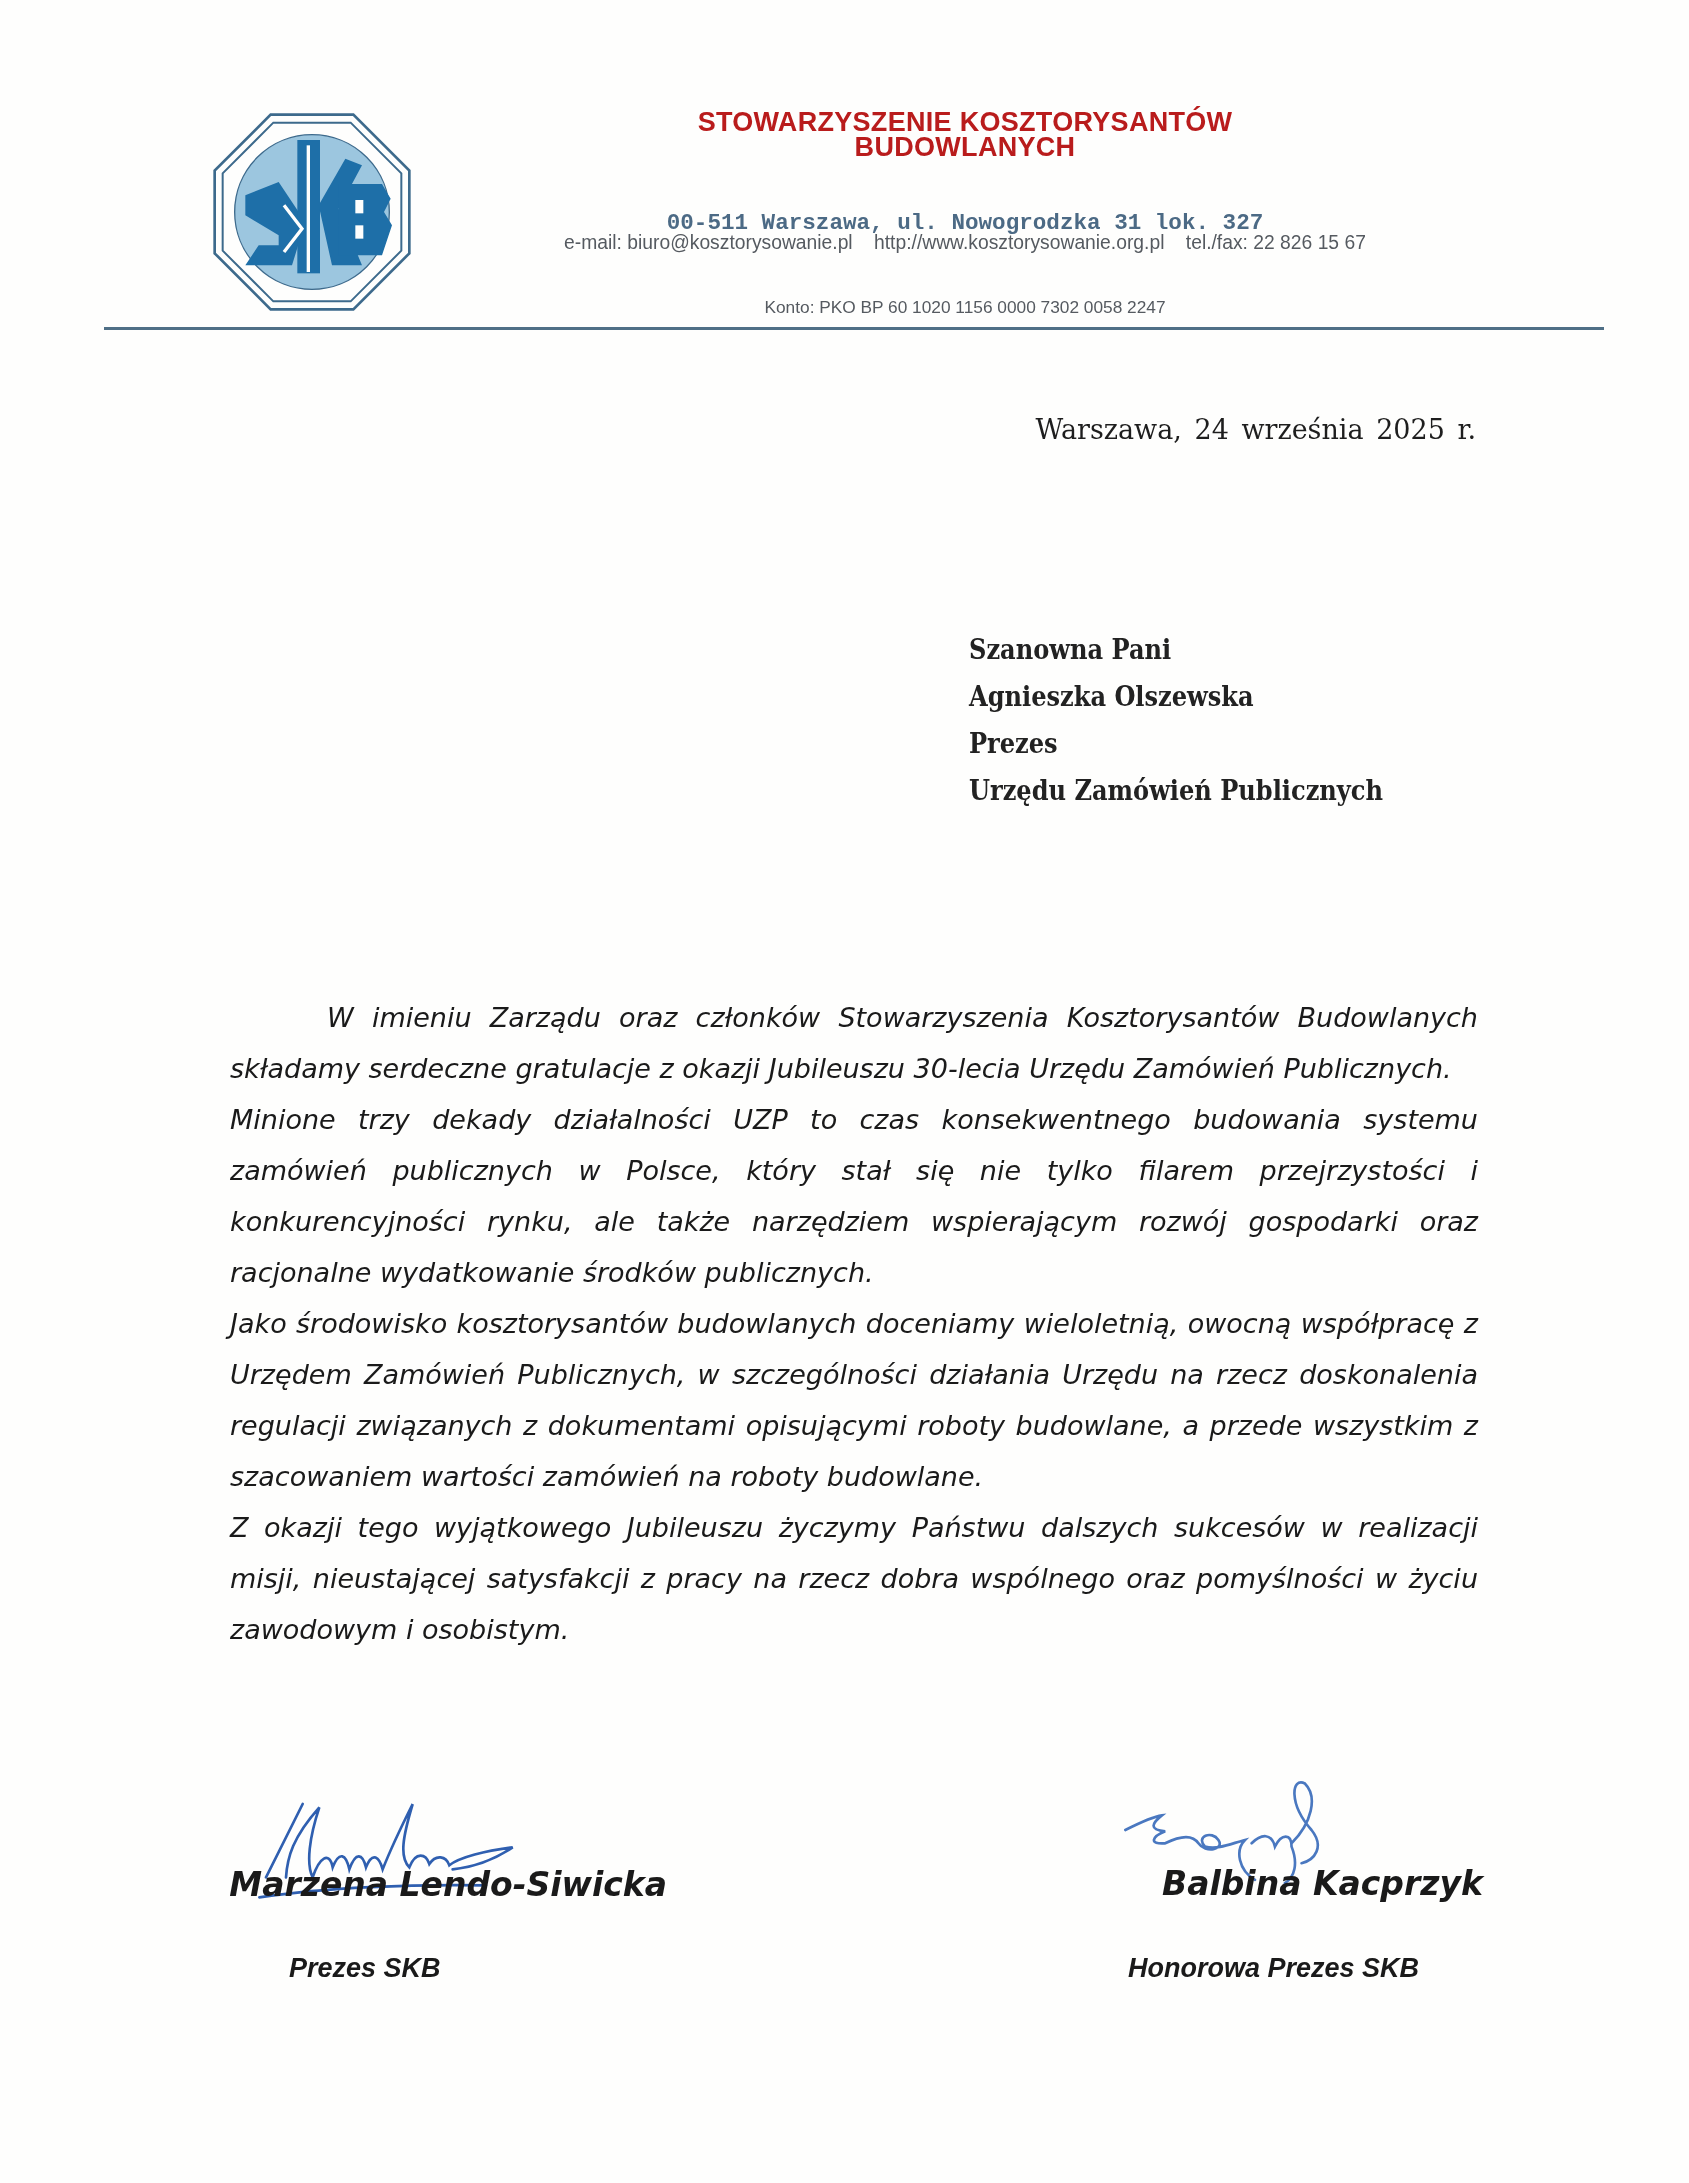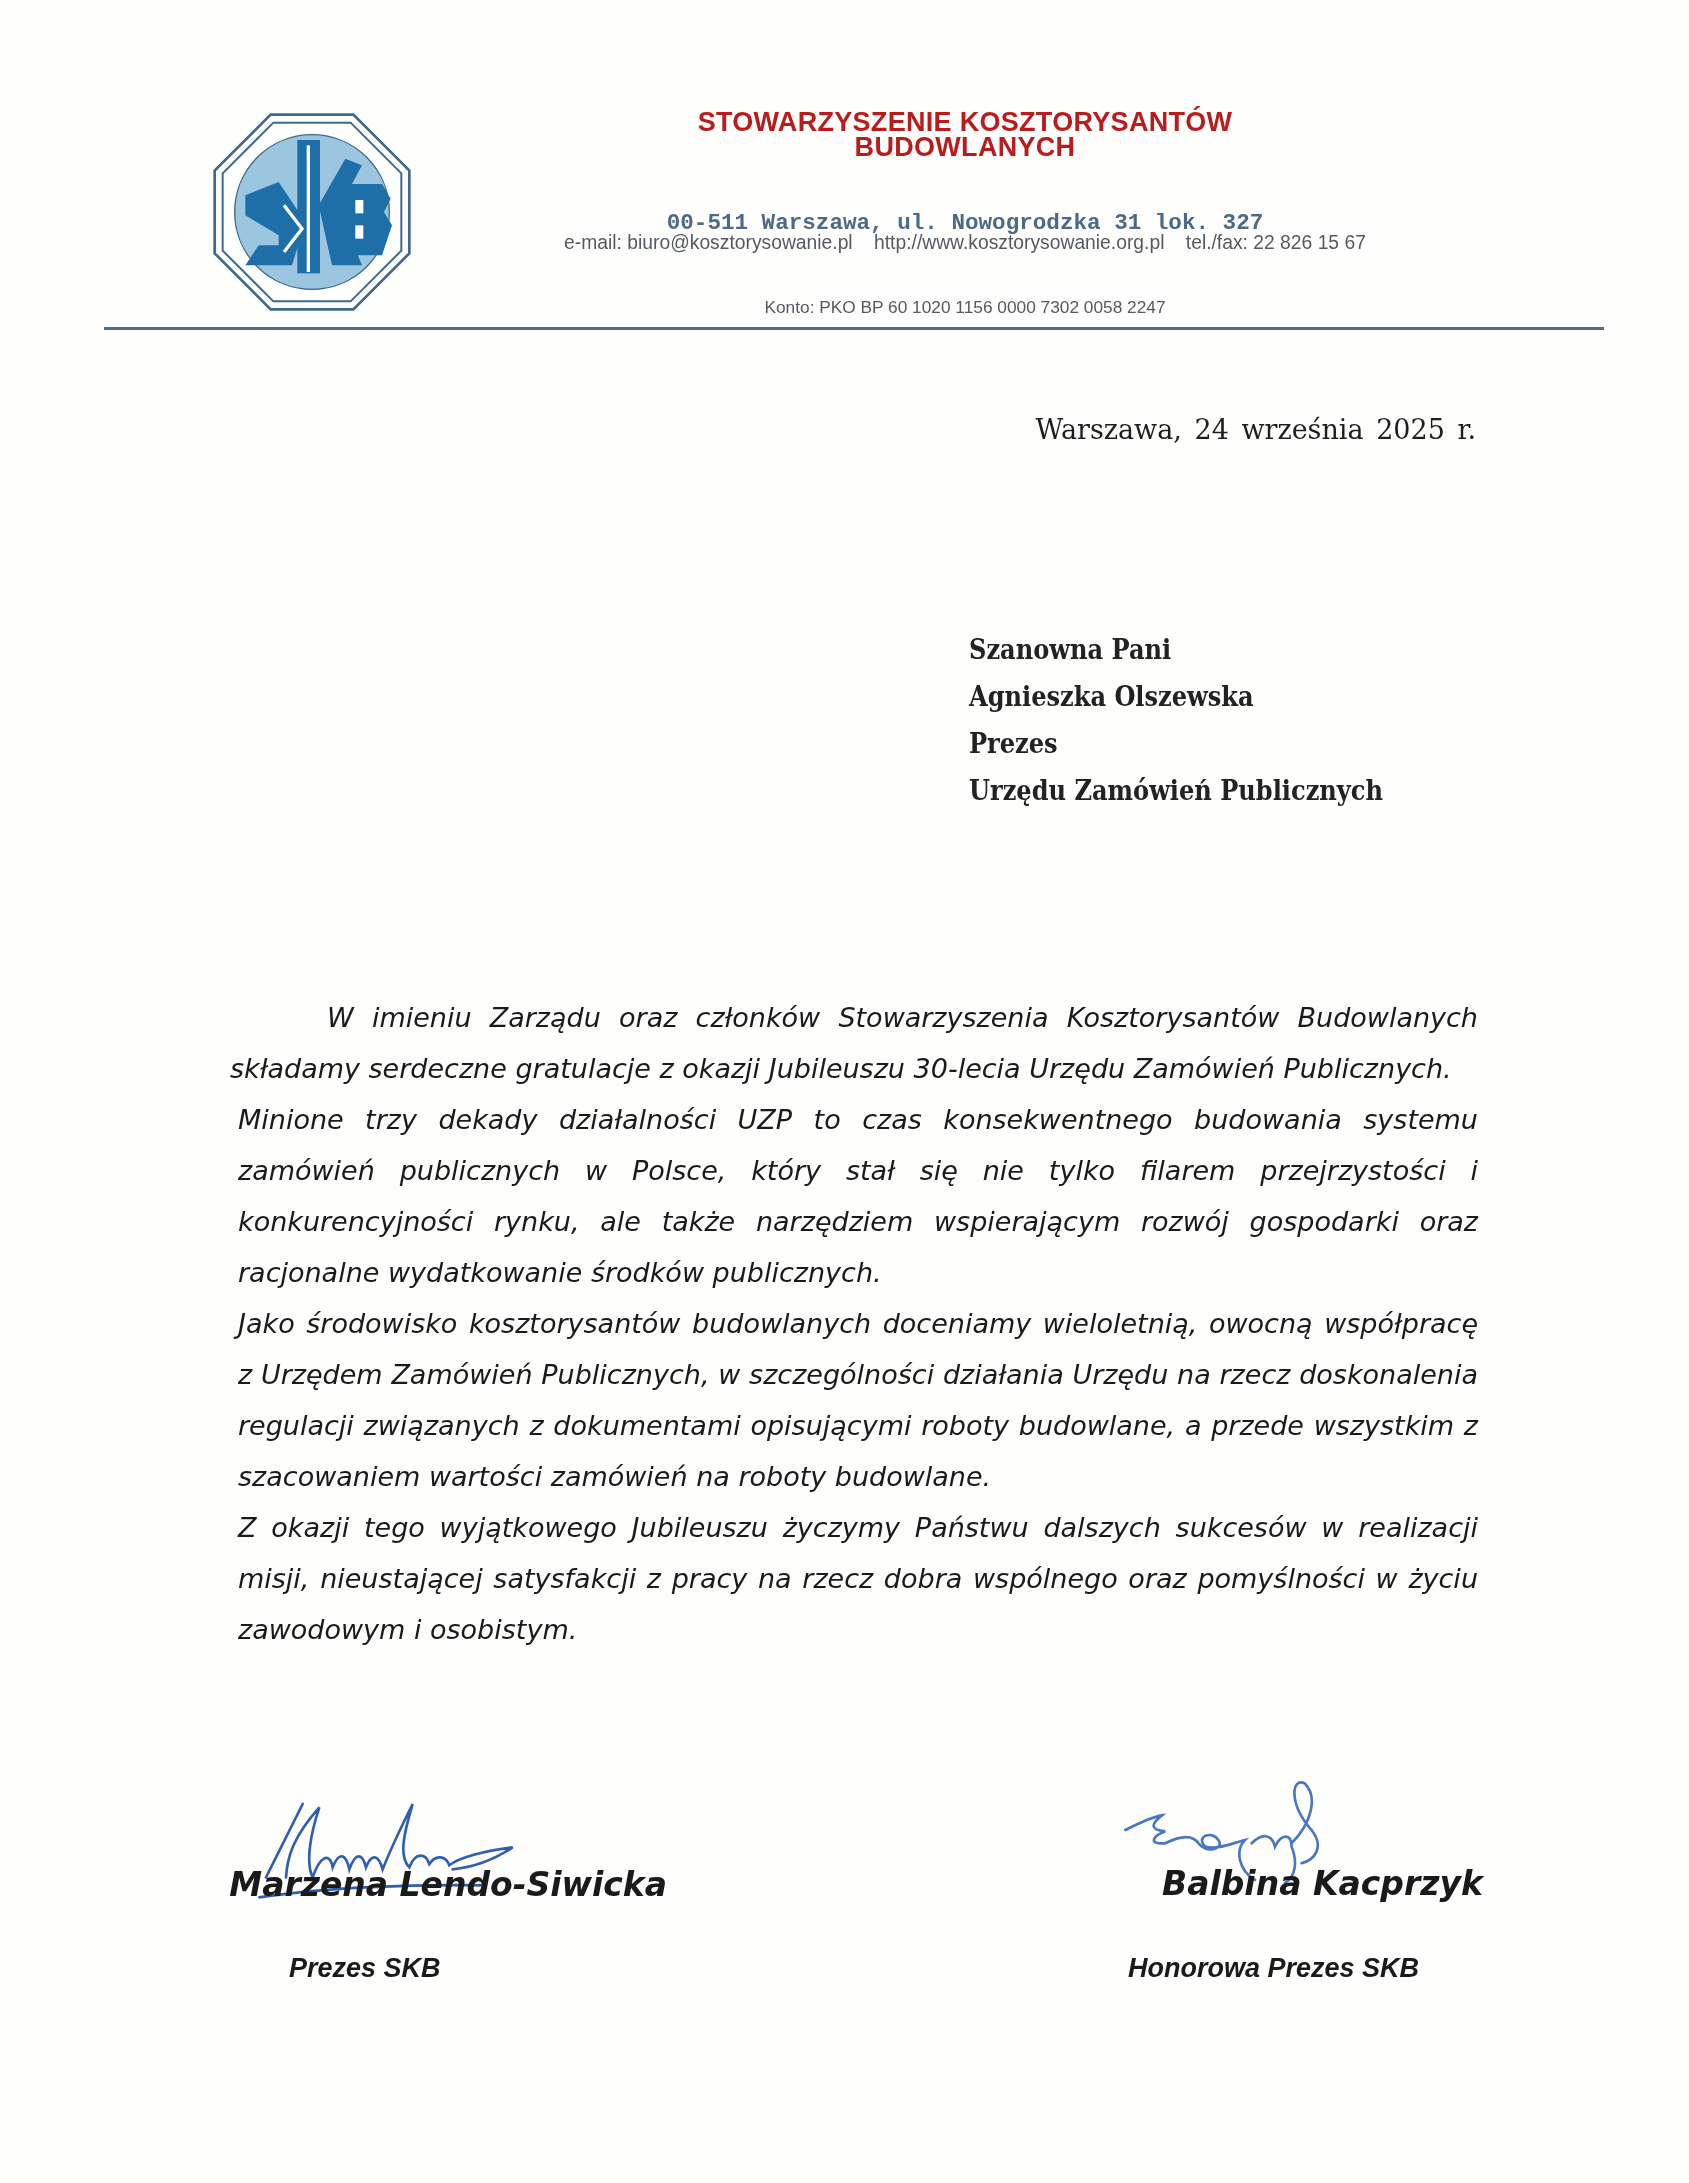--- a/index.html
+++ b/index.html
@@ -29,21 +29,21 @@
   
   .recipient { position: absolute; left: 969px; top: 626px; font-family: "DejaVu Serif", serif; font-weight: bold;
     font-size: 28px; color: #222; line-height: 47px; transform: scaleX(0.86); transform-origin: left top; }
   .recipient div { white-space: nowrap; }
 
   
   .body-text { position: absolute; left: 230px; top: 992px; width: 1248px;
     font-family: "DejaVu Sans", sans-serif; font-style: italic; font-size: 27px; color: #1a1a1a;
     line-height: 51px; text-align: justify; }
   .body-text p { margin: 0 0 0 0; }
-  .body-text p + p { margin-top: 0; margin-left: 8px; }
+  .body-text p + p { margin-top: 0; }
   .body-text p.indent { text-indent: 97px; }
 
   
   .sig { position: absolute; }
   .sig-left { left: 226px; top: 1757px; width: 373px; }
   .sig-right { left: 1085px; top: 1757px; width: 373px; }
   .sig-scribble { position: absolute; }
   .signer-name { position: absolute; font-family: "DejaVu Sans", sans-serif; font-weight: bold; font-style: italic;
     font-size: 33px; color: #1a1a1a; white-space: nowrap; }
   .signer-role { position: absolute; font-family: Liberation Sans, sans-serif; font-weight: bold; font-style: italic;

